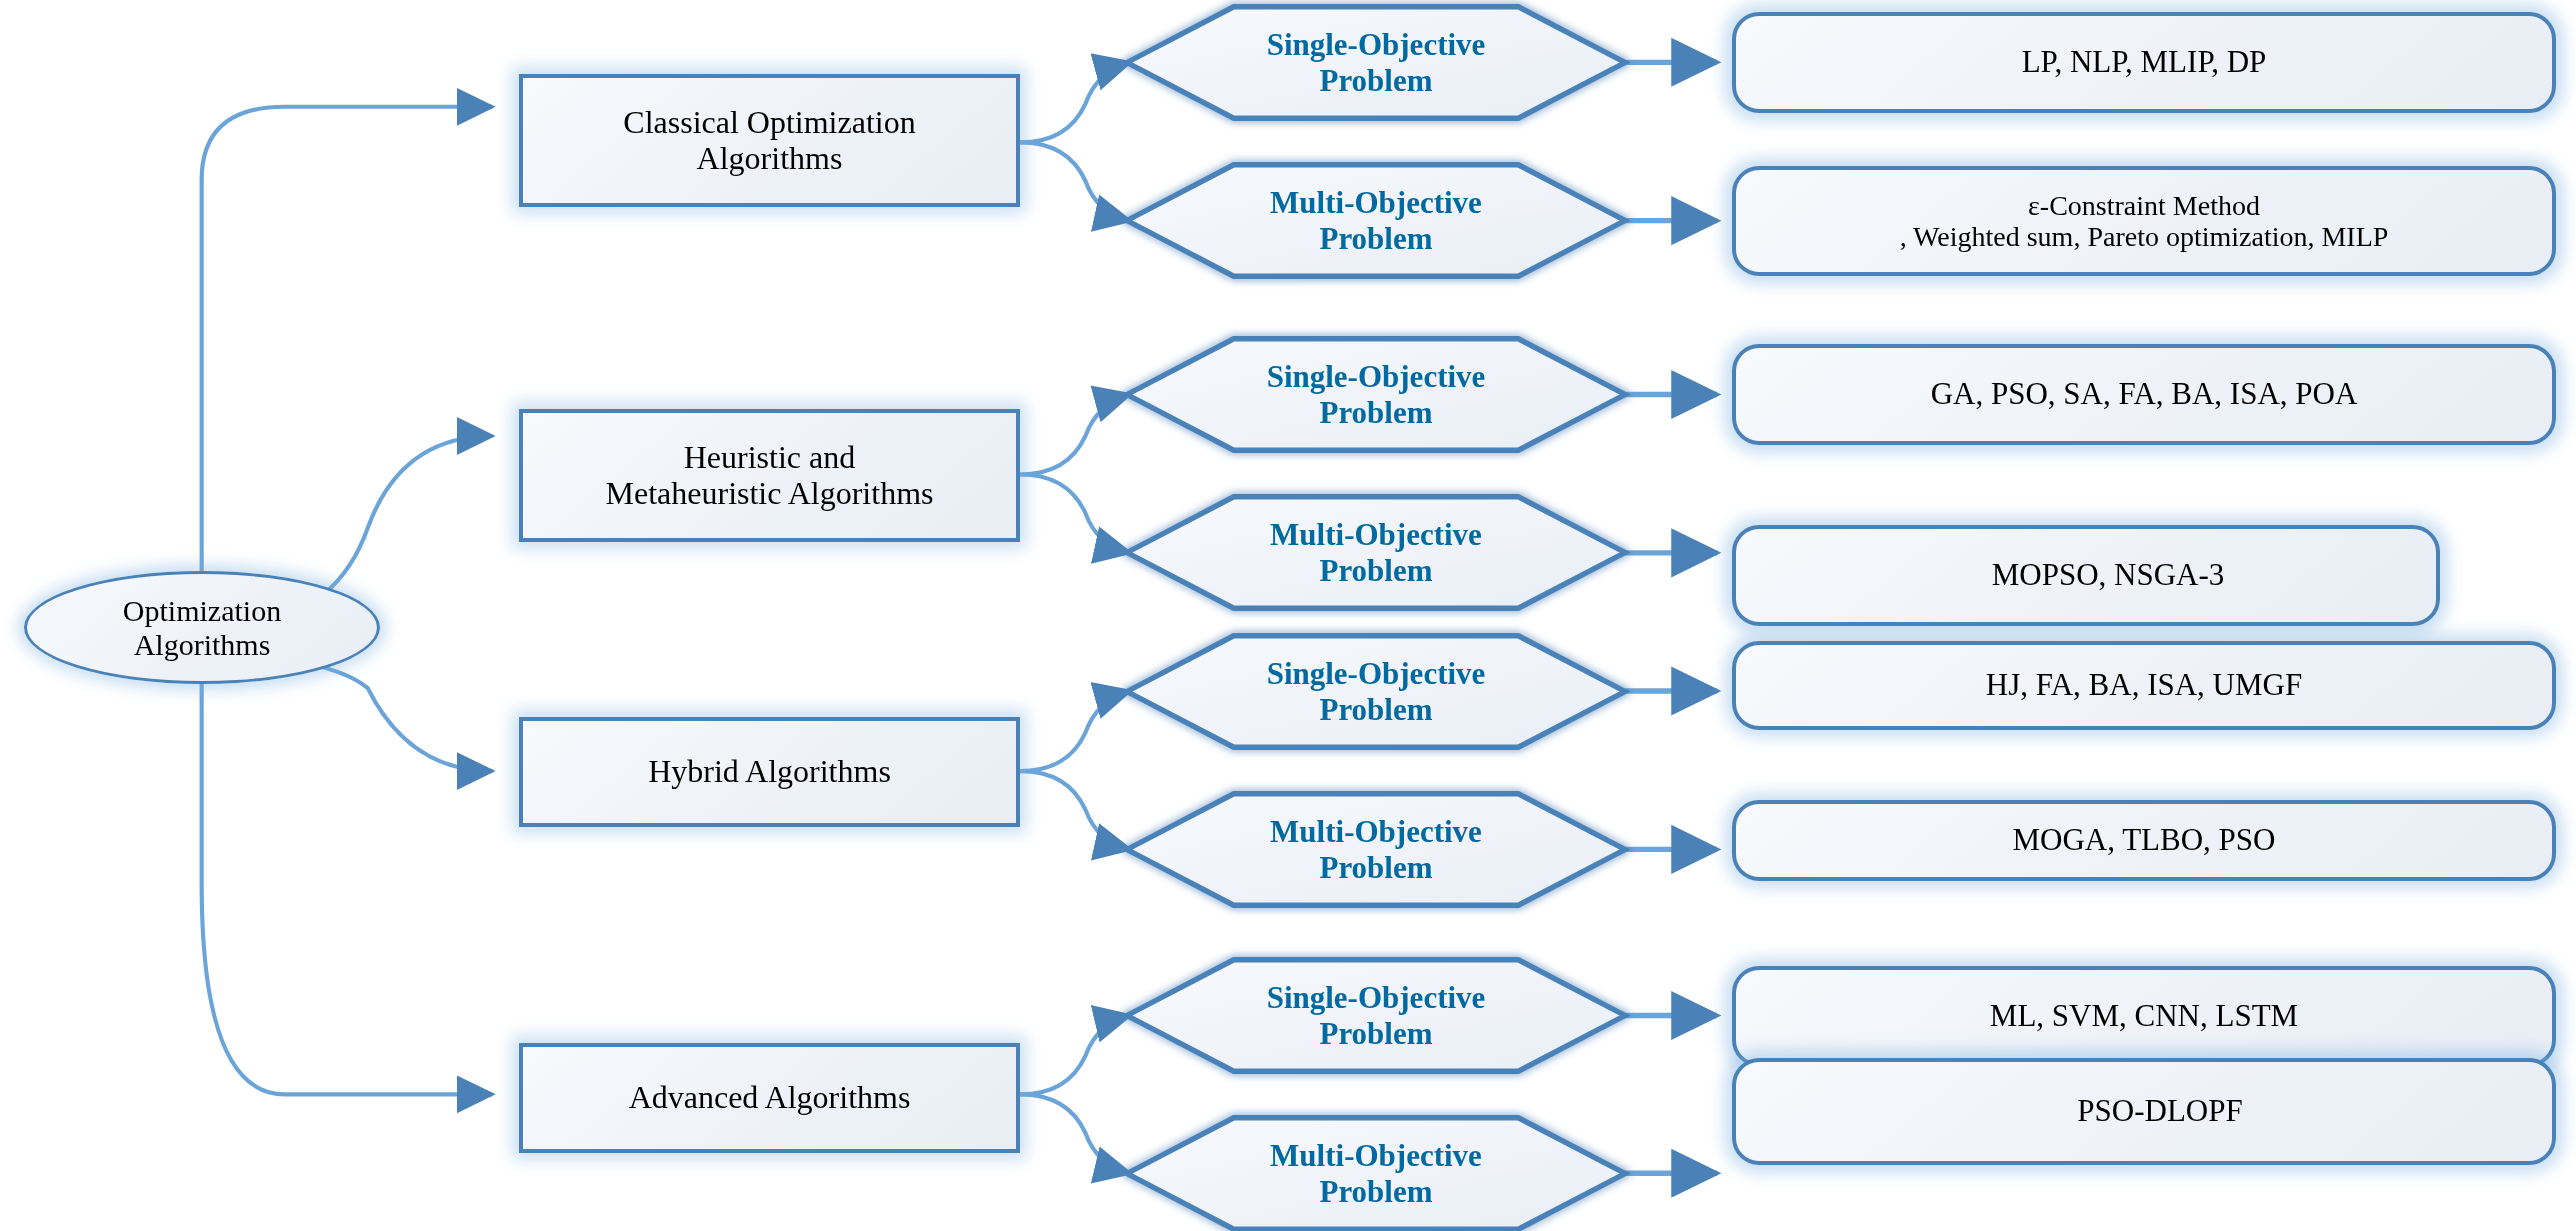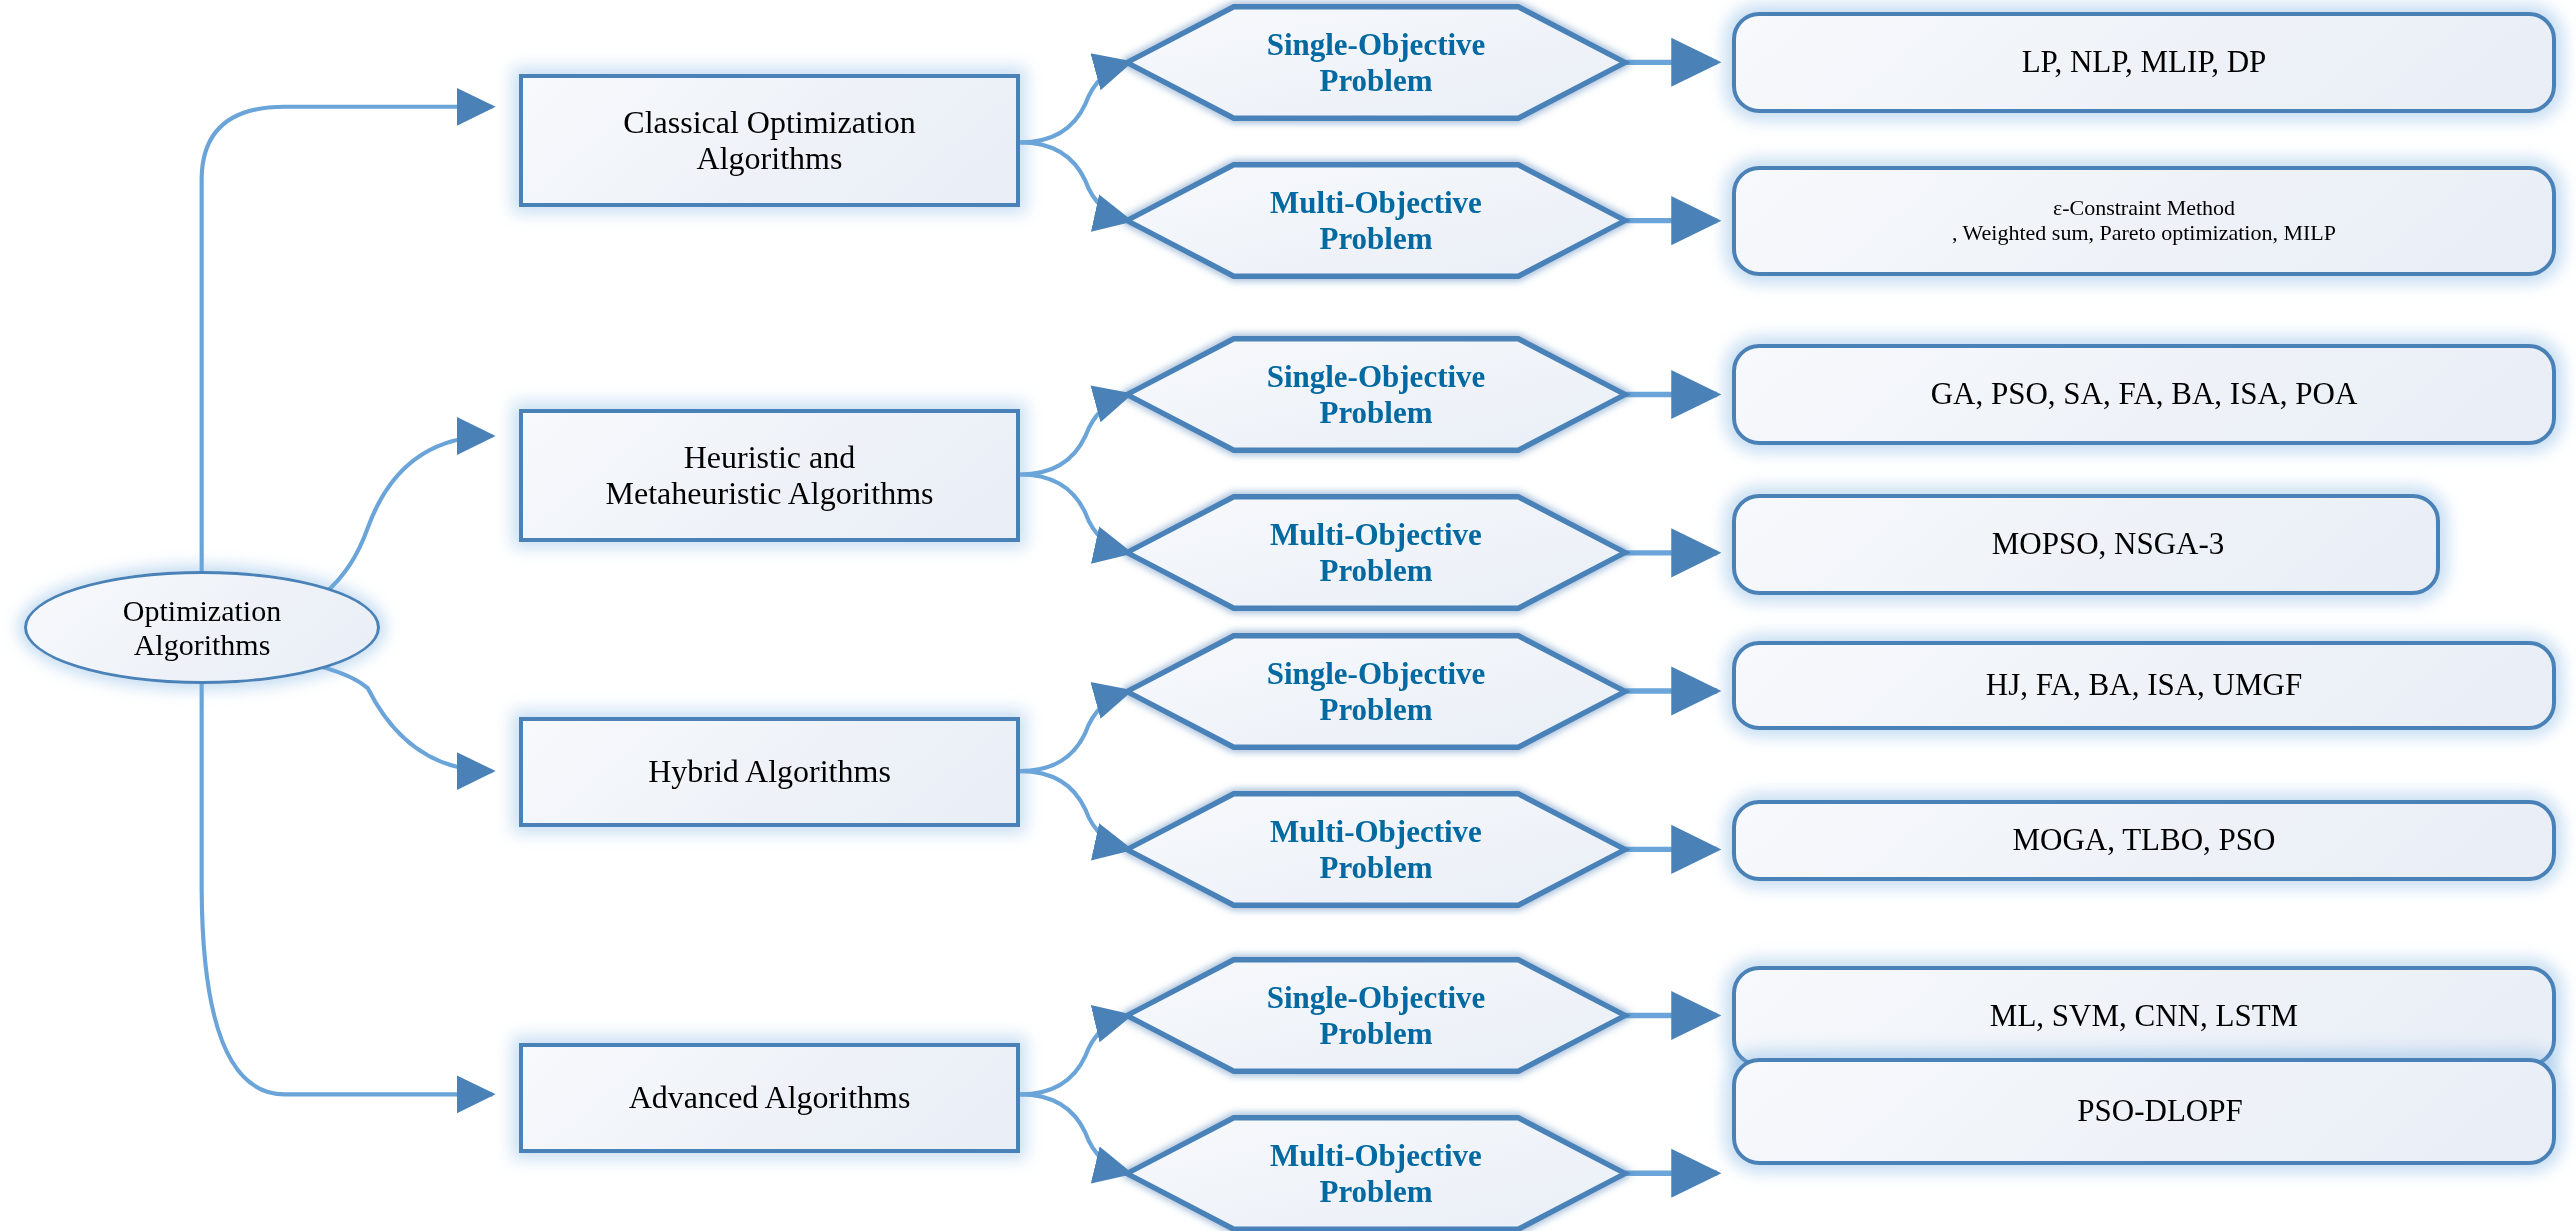--- a/index.html
+++ b/index.html
@@ -188,26 +188,26 @@
   <div class="hexwrap" style="left:1127px;top:1114px;width:498px;height:119px;">
     <svg width="498" height="119" viewBox="0 0 840 200">
       <polygon points="0,100 180,6 660,6 840,100 660,194 180,194" fill="url(#g1)" stroke="#4a82b8" stroke-width="9" filter="url(#softglow)"></polygon>
     </svg>
     <div class="hexlabel two-line">Multi-Objective
 Problem</div>
   </div>
 
   <div class="node round two-line" style="left:1732px;top:12px;width:824px;height:101px;">LP, NLP, MLIP, DP</div>
 
-  <div class="node round two-line" style="left:1732px;top:166px;width:824px;height:110px;font-size:22px;">ε-Constraint Method
+  <div class="node round two-line" style="left:1732px;top:166px;width:824px;height:110px;font-size:28px;">ε-Constraint Method
 , Weighted sum, Pareto optimization, MILP</div>
 
   <div class="node round two-line" style="left:1732px;top:344px;width:824px;height:101px;">GA, PSO, SA, FA, BA, ISA, POA</div>
 
-  <div class="node round two-line" style="left:1732px;top:494px;width:708px;height:101px;padding-left:44px;">MOPSO, NSGA-3</div>
+  <div class="node round two-line" style="left:1732px;top:525px;width:708px;height:101px;padding-left:44px;">MOPSO, NSGA-3</div>
 
   <div class="node round two-line" style="left:1732px;top:641px;width:824px;height:89px;">HJ, FA, BA, ISA, UMGF</div>
 
   <div class="node round two-line" style="left:1732px;top:800px;width:824px;height:81px;">MOGA, TLBO, PSO</div>
 
   <div class="node round two-line" style="left:1732px;top:966px;width:824px;height:101px;">ML, SVM, CNN, LSTM</div>
 
   <div class="node round two-line" style="left:1732px;top:1058px;width:824px;height:107px;padding-left:32px;">PSO-DLOPF</div>
 
 </div>

